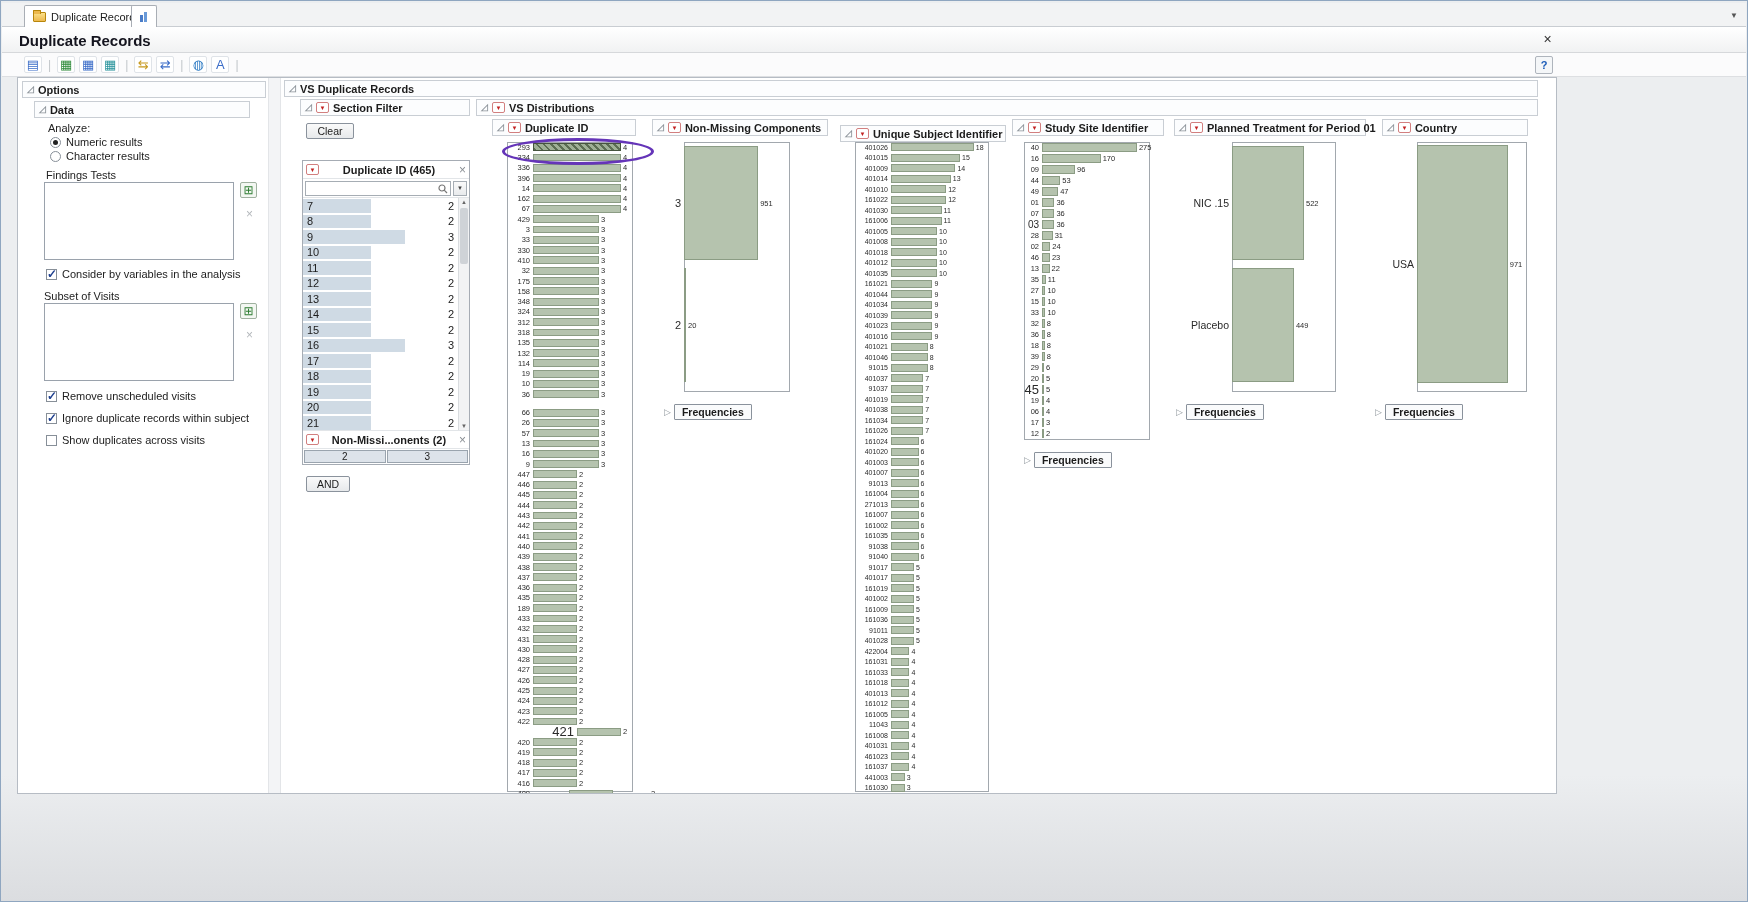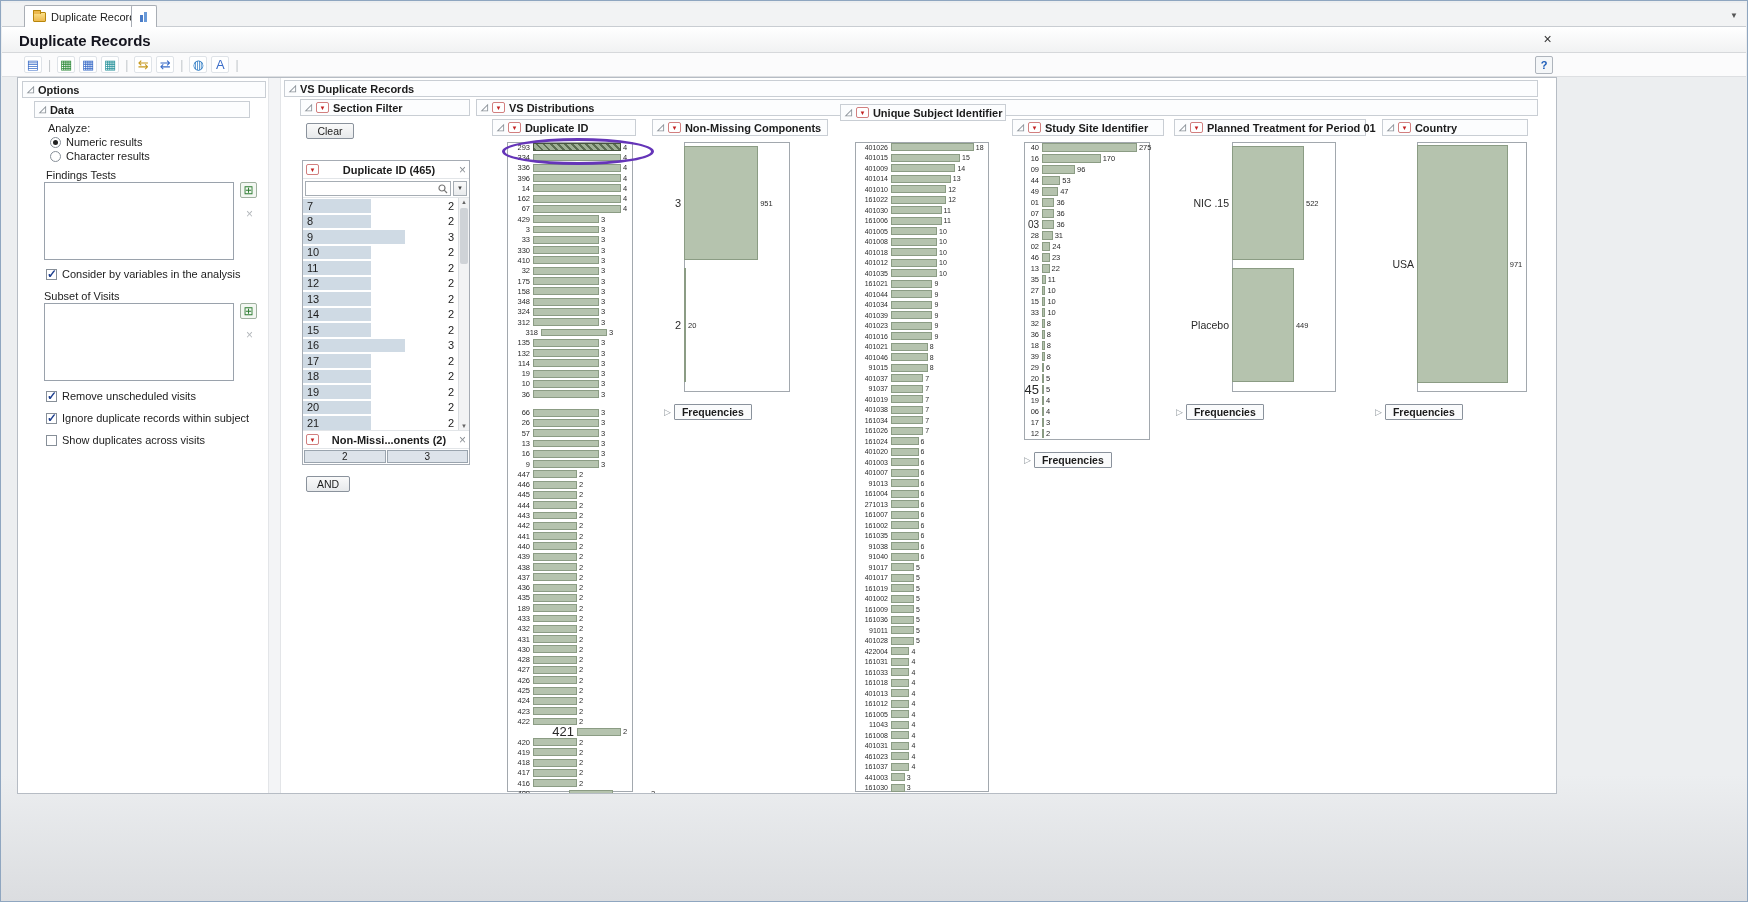--- a/index.html
+++ b/index.html
@@ -293,21 +293,21 @@
     <div class="oband" style="left:474px;top:41px;width:144px">
       <span class="disc"></span>
       <span class="redtri"></span>
       <span>Duplicate ID</span>
     </div>
     <div class="oband" style="left:634px;top:41px;width:176px">
       <span class="disc"></span>
       <span class="redtri"></span>
       <span>Non-Missing Components</span>
     </div>
-    <div class="oband" style="left:822px;top:26px;width:166px">
+    <div class="oband" style="left:822px;top:47px;width:166px">
       <span class="disc"></span>
       <span class="redtri"></span>
       <span>Unique Subject Identifier</span>
     </div>
     <div class="oband" style="left:994px;top:41px;width:152px">
       <span class="disc"></span>
       <span class="redtri"></span>
       <span>Study Site Identifier</span>
     </div>
     <div class="oband" style="left:1156px;top:41px;width:192px">
@@ -407,21 +407,21 @@
           <span class="clab" style="width: 26px; font-size: 7.5px;">324</span>
           <span class="cbar" style="width: 66px; height: 7.9px;"></span>
           <span class="cval" style="font-size: 7.5px;">3</span>
         </div>
         <div class="crow" style="height: 10.3px;">
           <span class="clab" style="width: 26px; font-size: 7.5px;">312</span>
           <span class="cbar" style="width: 66px; height: 7.9px;"></span>
           <span class="cval" style="font-size: 7.5px;">3</span>
         </div>
         <div class="crow" style="height: 10.3px;">
-          <span class="clab" style="width: 34px; font-size: 7.5px;">318</span>
+          <span class="clab" style="width: 26px; font-size: 7.5px;">318</span>
           <span class="cbar" style="width: 66px; height: 7.9px;"></span>
           <span class="cval" style="font-size: 7.5px;">3</span>
         </div>
         <div class="crow" style="height: 10.3px;">
           <span class="clab" style="width: 26px; font-size: 7.5px;">135</span>
           <span class="cbar" style="width: 66px; height: 7.9px;"></span>
           <span class="cval" style="font-size: 7.5px;">3</span>
         </div>
         <div class="crow" style="height: 10.3px;">
           <span class="clab" style="width: 26px; font-size: 7.5px;">132</span>

